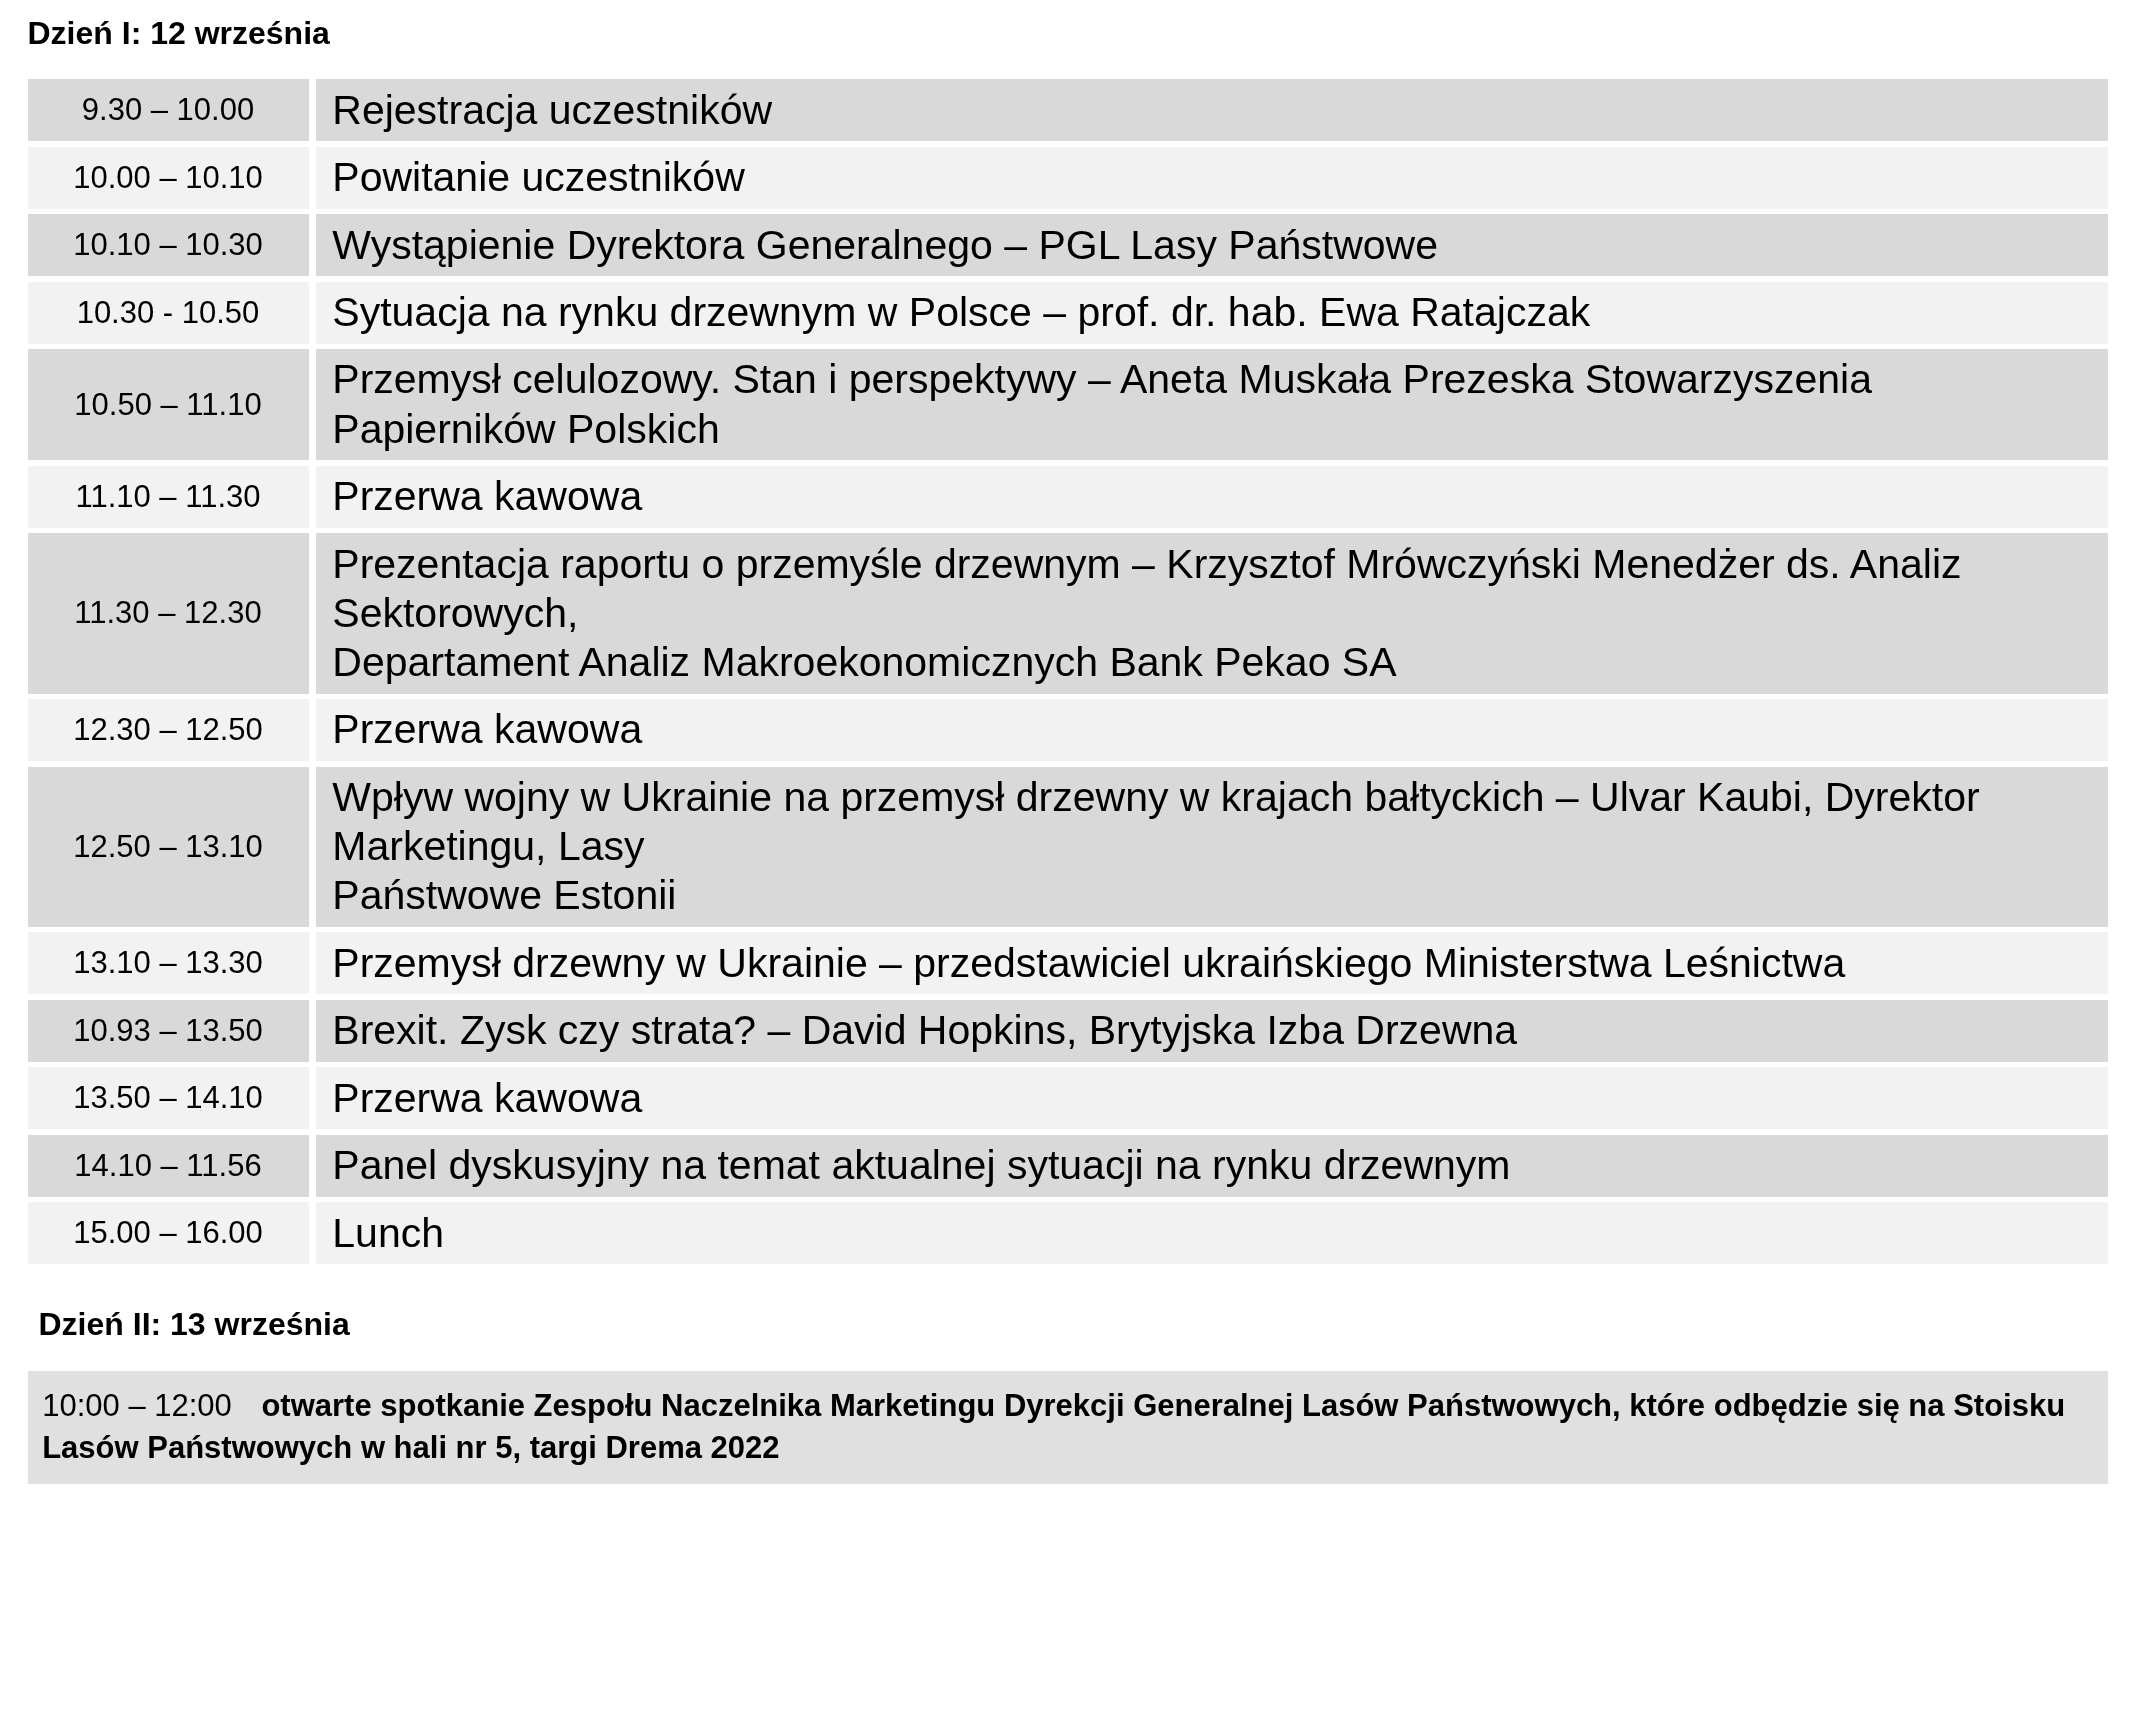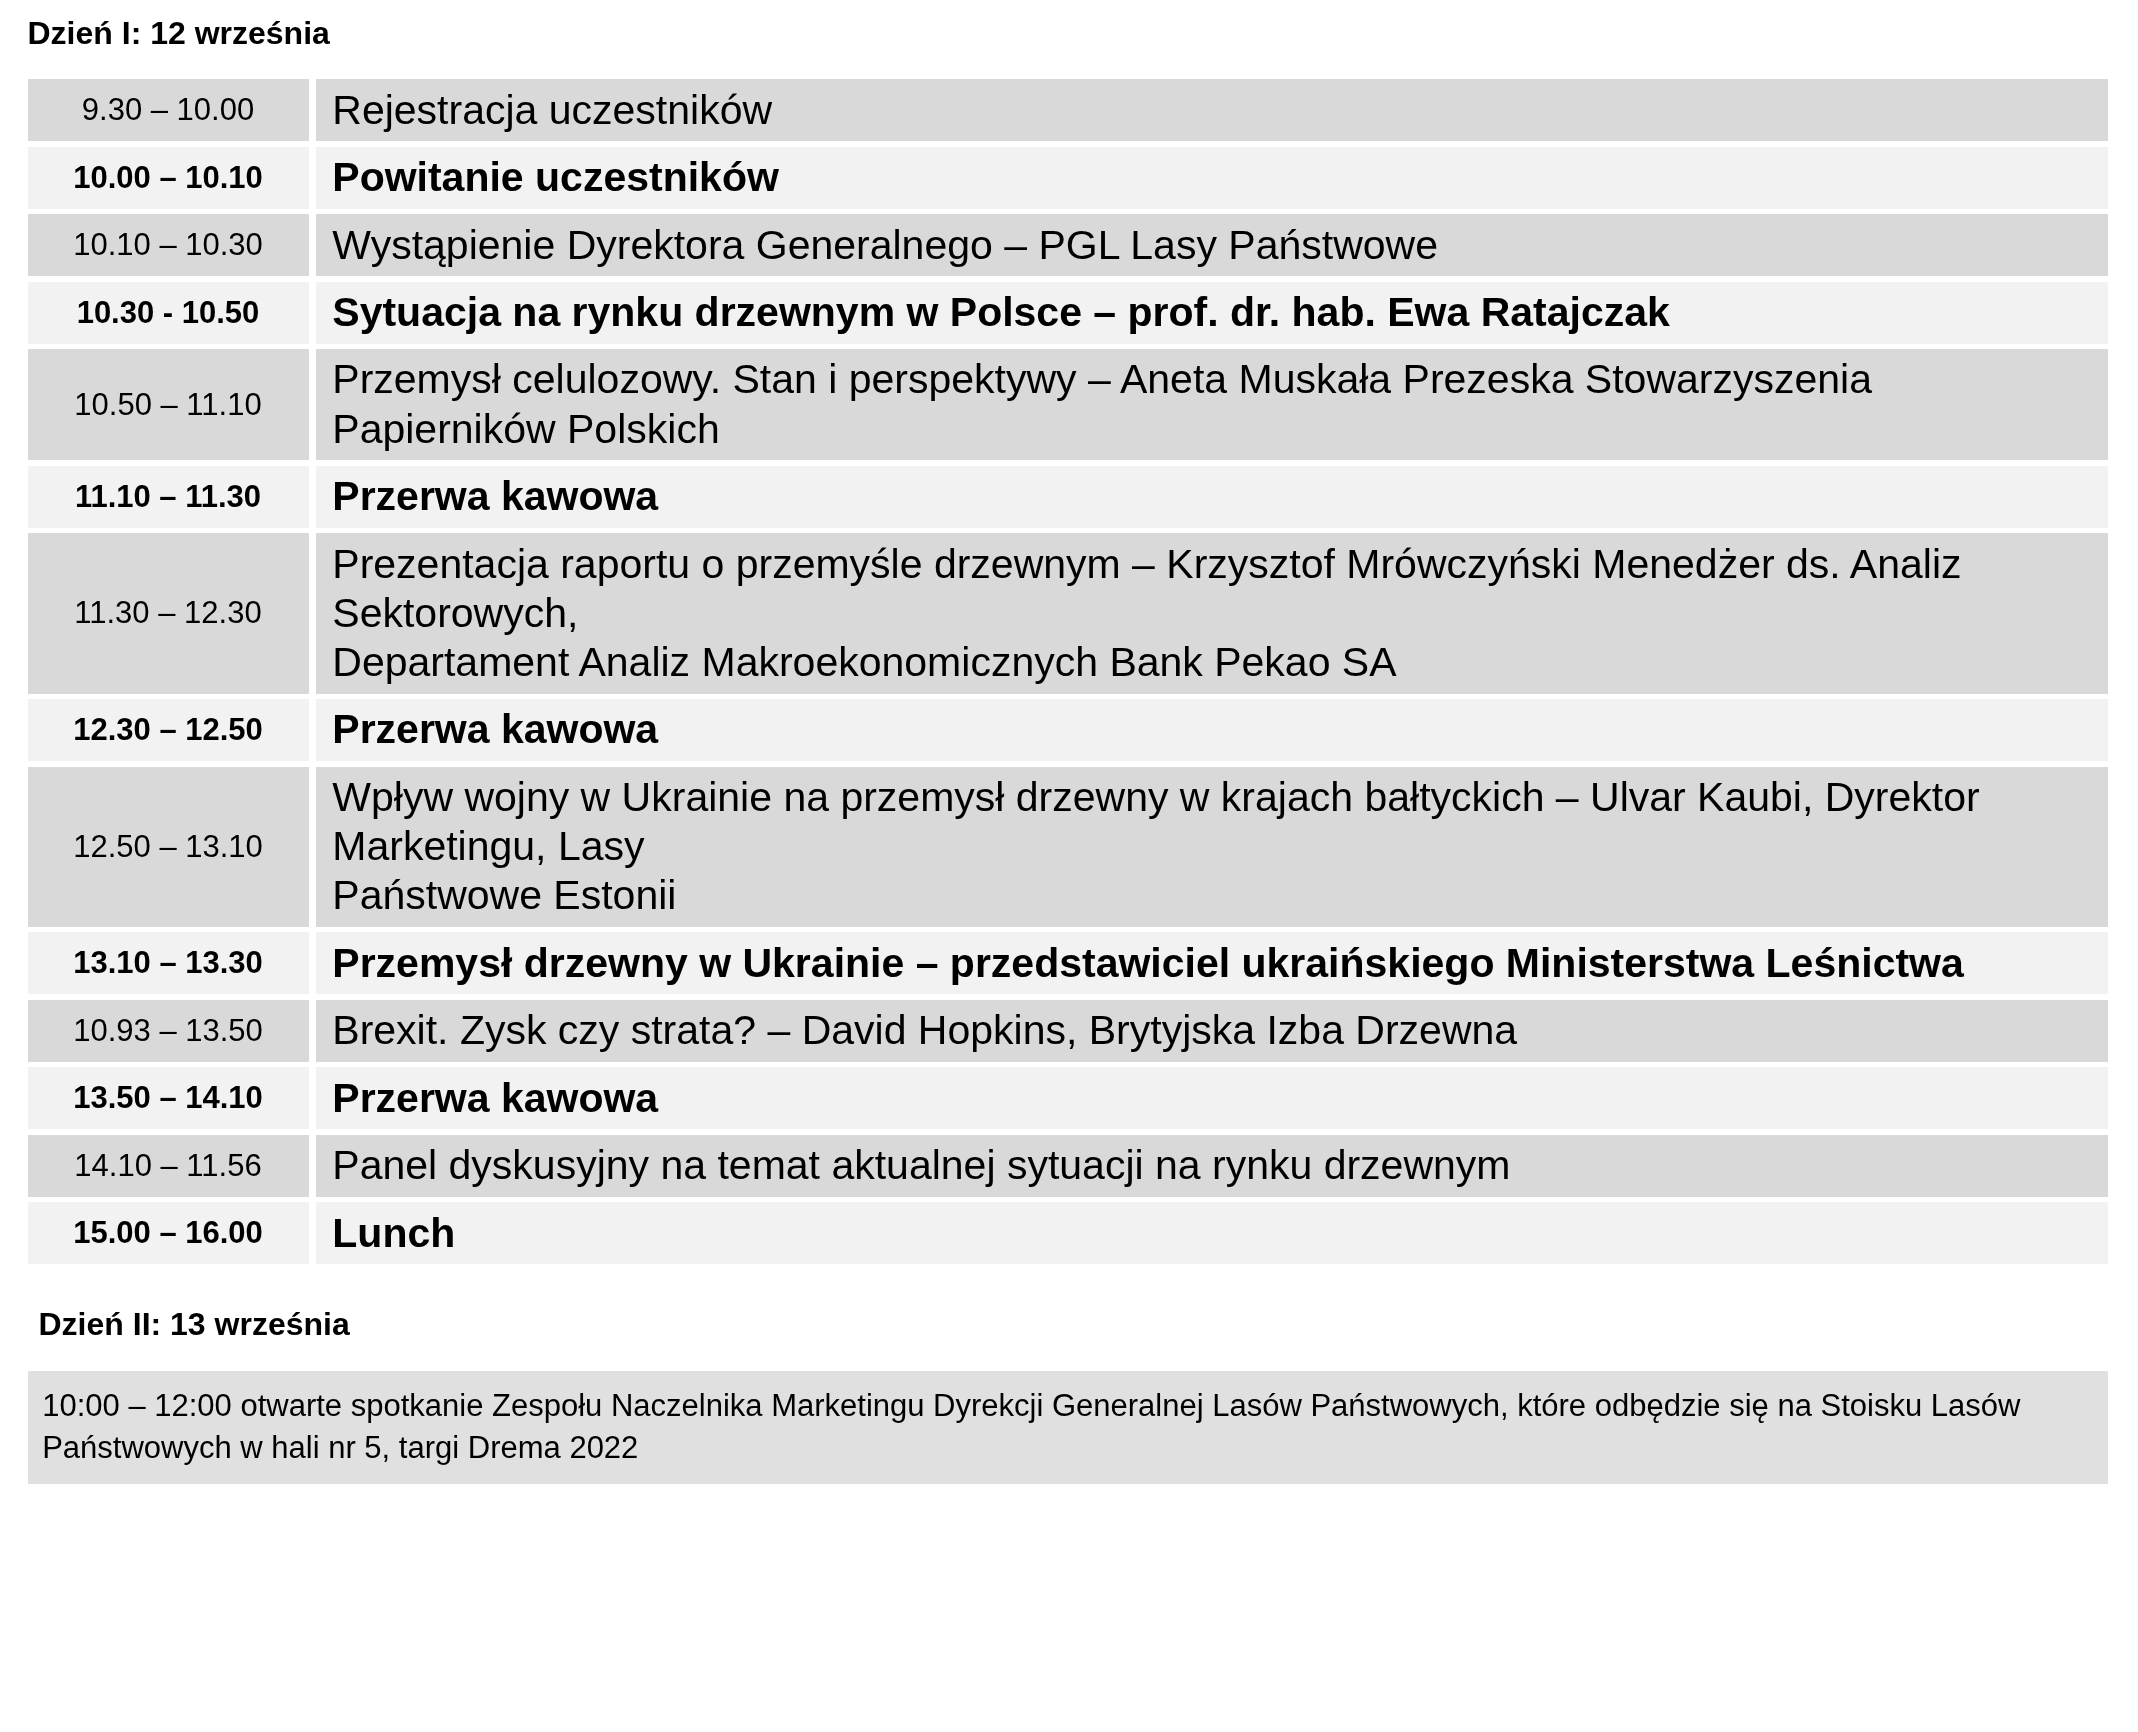--- a/index.html
+++ b/index.html
@@ -29,21 +29,21 @@
     display: flex;
     flex-direction: column;
     gap: 5.5px;
   }
   .agenda-row {
     display: flex;
     gap: 7.3px;
     justify-content: center;
   }
   .agenda-row.dark > div { background: var(--row-dark, #d9d9d9); }
-  .agenda-row.light > div { background: var(--row-light, #f2f2f2); font-weight: bold; }
+  .agenda-row.light > div { background: var(--row-light, #f2f2f2); }
   .time-cell {
     flex: 0 0 281px;
     display: flex;
     align-items: center;
     justify-content: center;
     text-align: center;
     font-size: 31px;
     padding: 6.4px 5.5px;
     box-sizing: border-box;
   }
@@ -57,21 +57,21 @@
     white-space: pre-line;
     box-sizing: border-box;
   }
   .note-block {
     background: var(--note-bg, #e0e0e0);
     padding: 14.7px 14.7px;
     font-size: 31px;
     line-height: 1.35;
   }
   .note-time { font-weight: normal; }
-  .note-text { font-weight: normal; }
+  .note-text { font-weight: bold; margin-left: 21px; }
 </style>
 </head>
 <body>
 
 <div class="page">
 
   <div class="day-title">Dzień I: 12 września</div>
 
   <div class="agenda-table">
 

